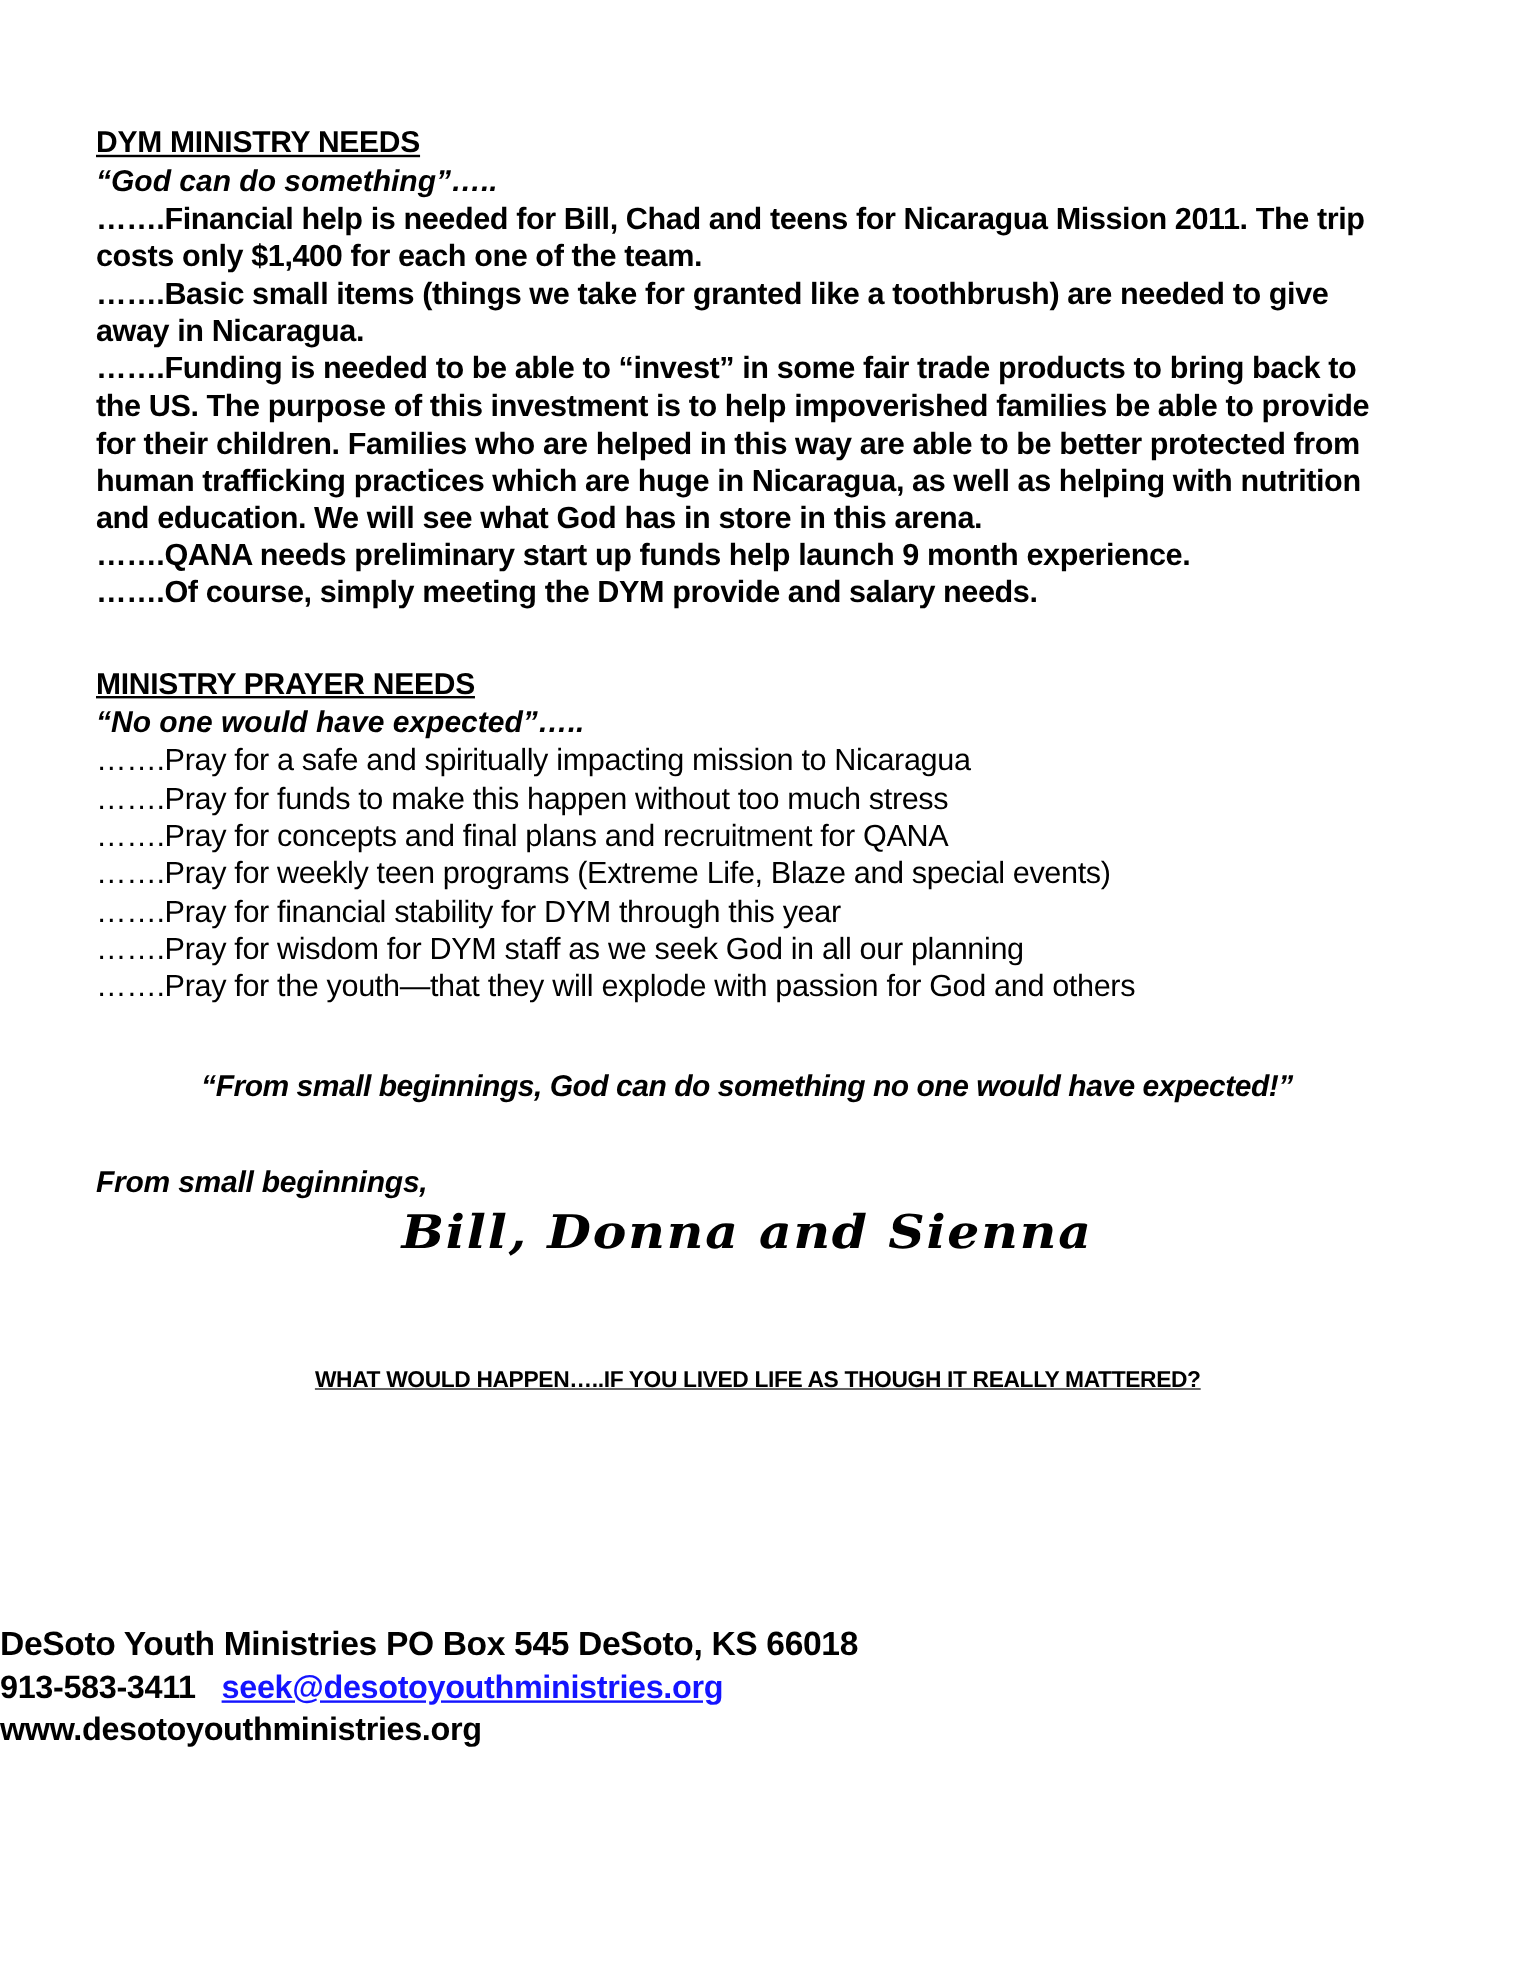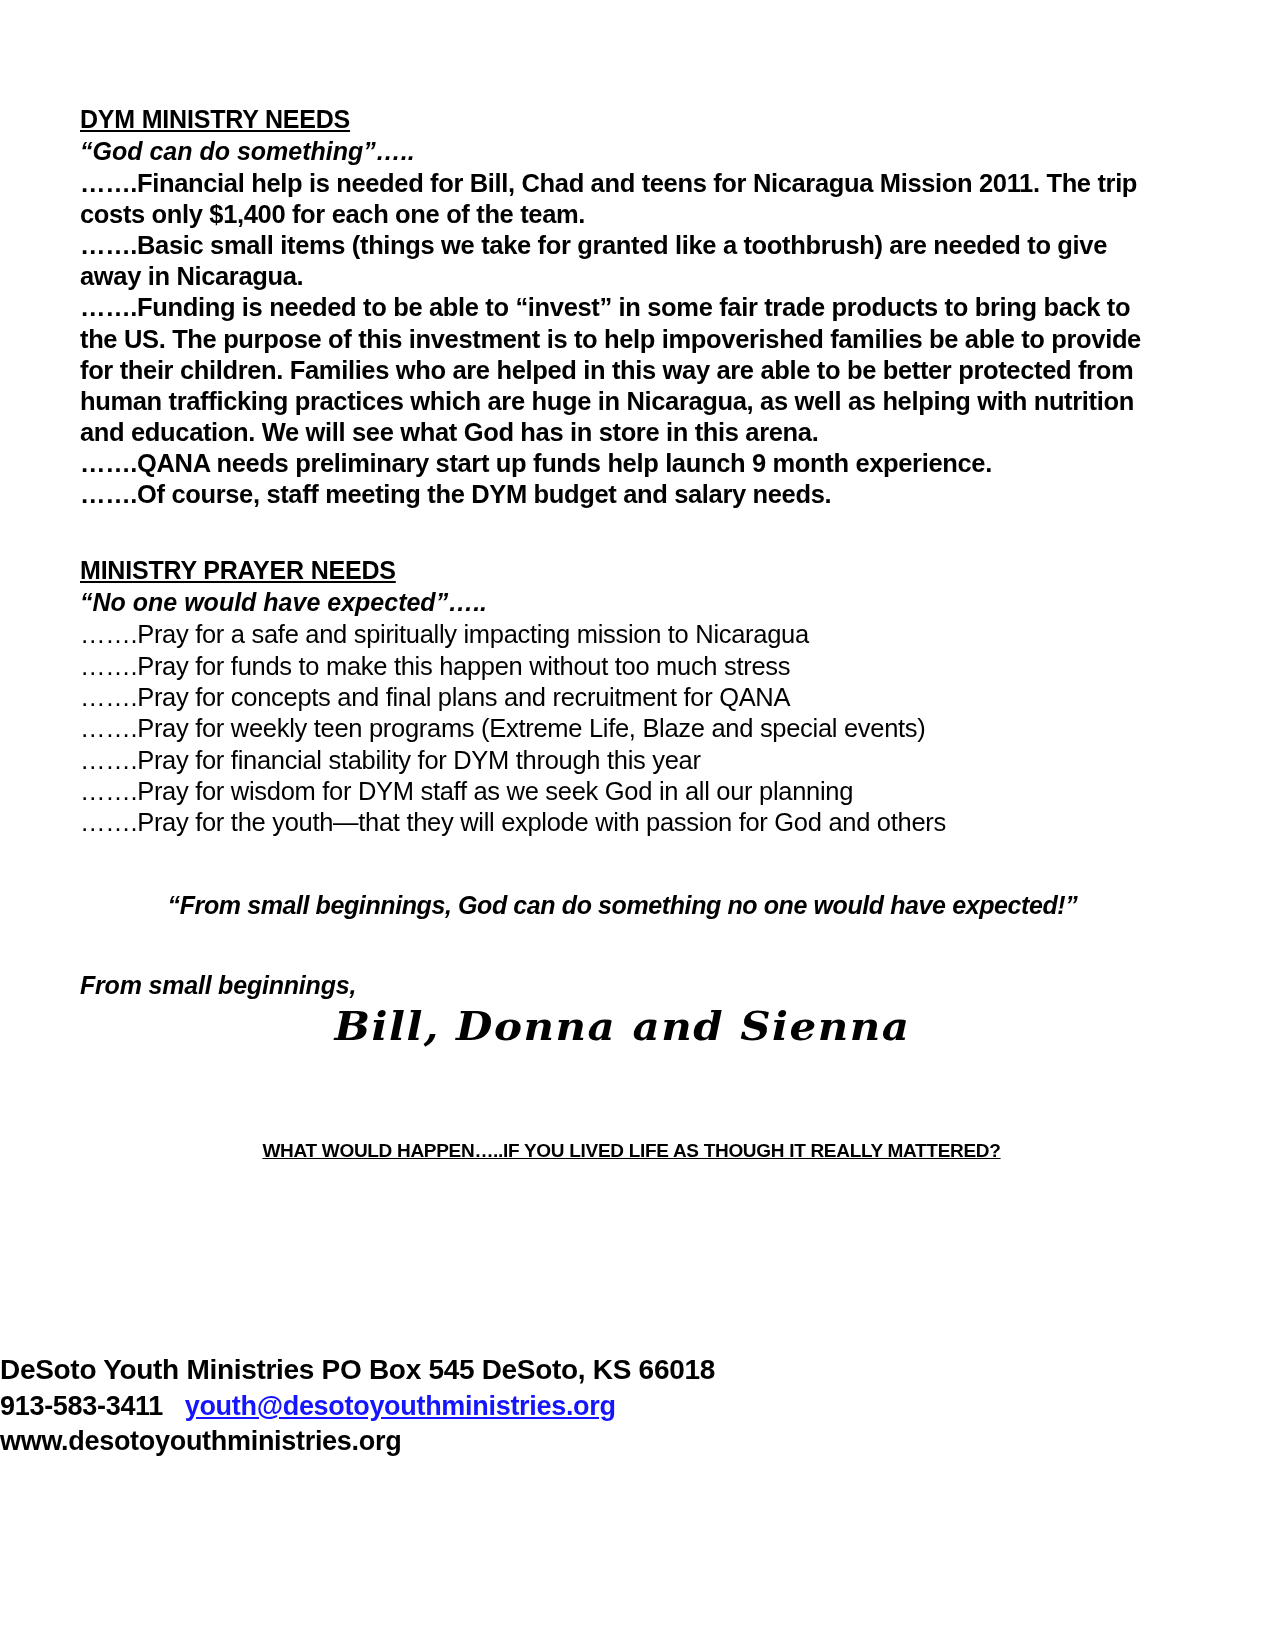--- a/index.html
+++ b/index.html
@@ -127,21 +127,21 @@
 
 <div class="page">
   <div class="content">
 
     <div class="section-heading">DYM MINISTRY NEEDS</div>
     <div class="quote-line">“God can do something”…..</div>
     <div class="body-par">…….Financial help is needed for Bill, Chad and teens for Nicaragua Mission 2011.  The trip costs only $1,400 for each one of the team.</div>
     <div class="body-par">…….Basic small items (things we take for granted like a toothbrush) are needed to give away in Nicaragua.</div>
     <div class="body-par">…….Funding is needed to be able to “invest” in some fair trade products to bring back to the US.  The purpose of this investment is to help impoverished families be able to provide for their children.  Families who are helped in this way are able to be better protected from human trafficking practices which are huge in Nicaragua, as well as helping with nutrition and education.  We will see what God has in store in this arena.</div>
     <div class="body-par">…….QANA needs preliminary start up funds help launch 9 month experience.</div>
-    <div class="body-par">…….Of course, staff meeting the DYM budget and salary needs.</div>
+    <div class="body-par">…….Of course, simply meeting the DYM provide and salary needs.</div>
 
     <div class="gap-section"></div>
 
     <div class="section-heading">MINISTRY PRAYER NEEDS</div>
     <div class="quote-line">“No one would have expected”…..</div>
     <div class="list-line">…….Pray for a safe and spiritually impacting mission to Nicaragua</div>
     <div class="list-line">…….Pray for funds to make this happen without too much stress</div>
     <div class="list-line">…….Pray for concepts and final plans and recruitment for QANA</div>
     <div class="list-line">…….Pray for weekly teen programs (Extreme Life, Blaze and special events)</div>
     <div class="list-line">…….Pray for financial stability for DYM through this year</div>
@@ -158,17 +158,17 @@
     <div class="script-name">Bill, Donna and Sienna</div>
 
   </div>
 
   <div class="banner">WHAT WOULD HAPPEN…..IF YOU LIVED LIFE AS THOUGH IT REALLY MATTERED?</div>
 
   <div class="footer">
     <div class="footer-line">DeSoto Youth Ministries   PO Box 545  DeSoto, KS  66018</div>
     <div class="footer-line small">
       <span>913-583-3411</span>
-      <span>&nbsp;&nbsp;</span><a class="email-link" href="#">youth@desotoyouthministries.org</a>
+      <span>&nbsp;&nbsp;</span><a class="email-link" href="#">seek@desotoyouthministries.org</a>
     </div>
     <div class="footer-line small">www.desotoyouthministries.org</div>
   </div>
 </div>
 
 </body></html>

